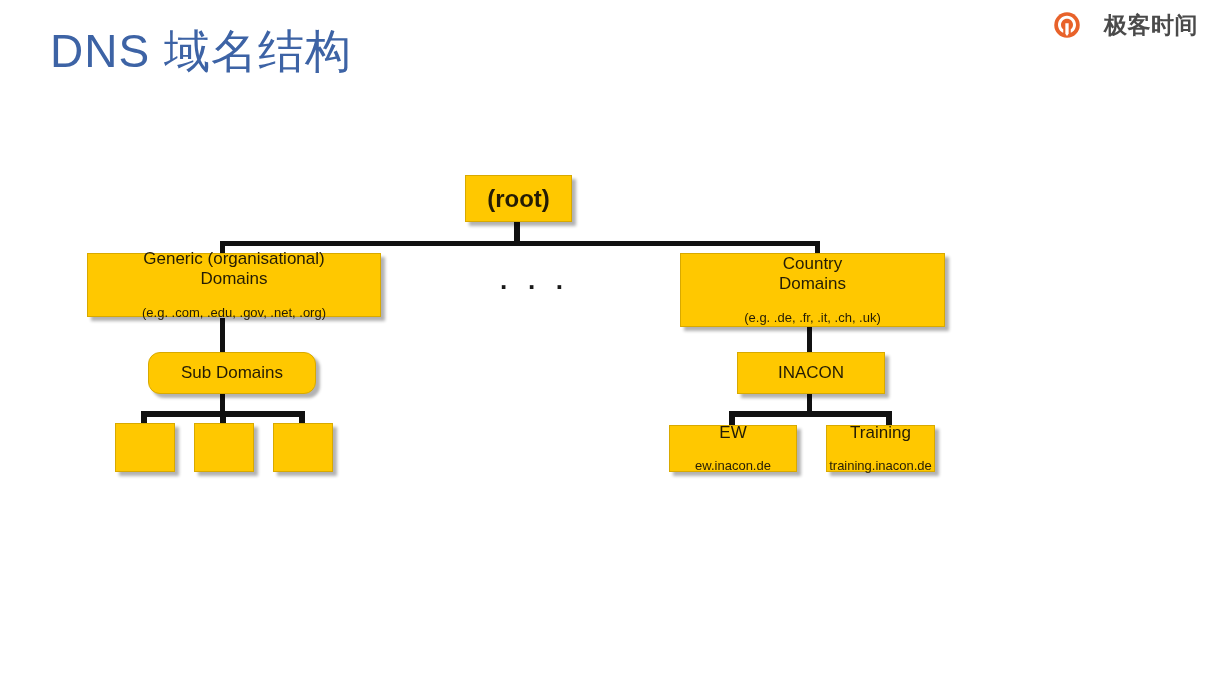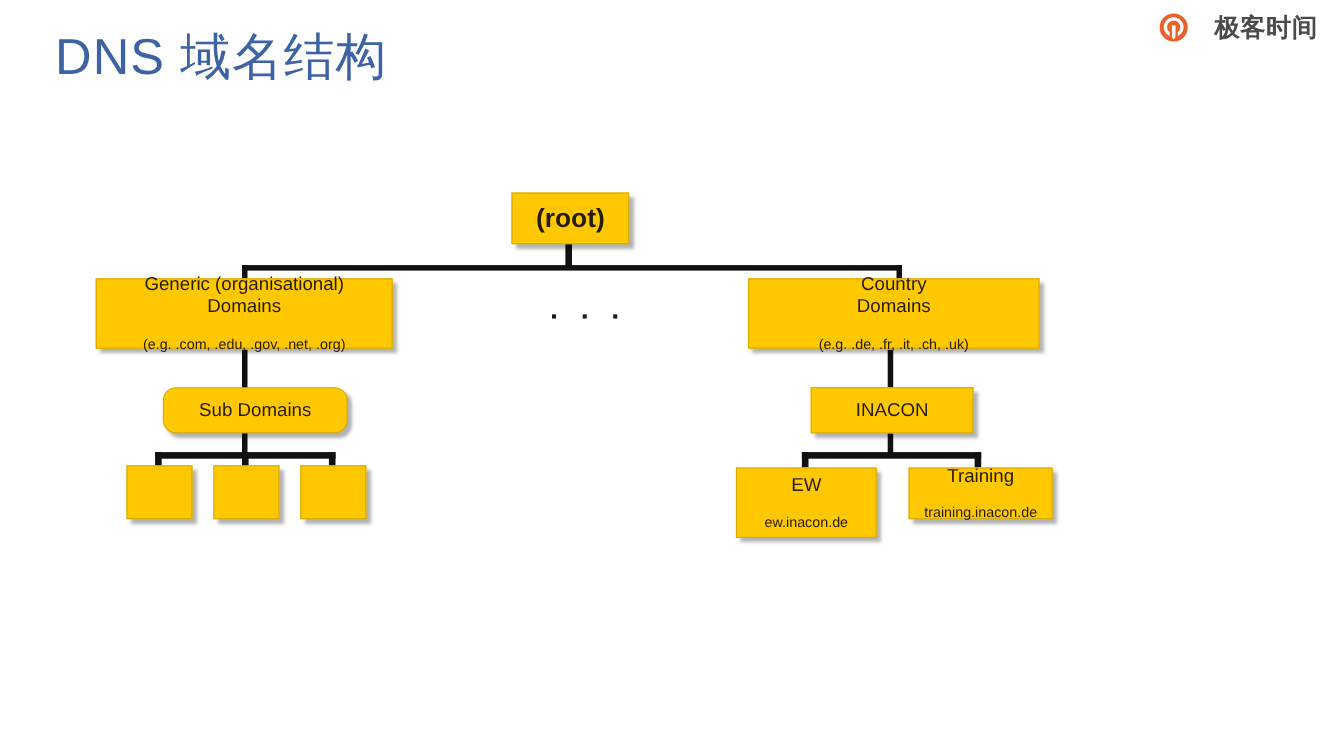--- a/index.html
+++ b/index.html
@@ -148,27 +148,27 @@
     <div class="conn" style="left:729px; top:411px; width:163px; height:6px;"></div>
     <div class="conn" style="left:729px; top:411px; width:6px; height:14px;"></div>
     <div class="conn" style="left:886px; top:411px; width:6px; height:14px;"></div>
 
     <div class="ellipsis" style="left:500px; top:274px;">· · ·</div>
 
     <div class="node" style="left:465px; top:175px; width:107px; height:47px;">
       <div class="node-title bold">(root)</div>
     </div>
 
-    <div class="node" style="left:87px; top:253px; width:270px; height:64px;">
+    <div class="node" style="left:87px; top:253px; width:294px; height:64px;">
       <div class="node-title">Generic (organisational)</div>
       <div class="node-title">Domains</div>
       <div class="node-sub">(e.g. .com, .edu, .gov, .net, .org)</div>
     </div>
 
-    <div class="node" style="left:680px; top:253px; width:265px; height:64px;align-items:center;">
+    <div class="node" style="left:680px; top:253px; width:265px; height:74px;align-items:center;">
       <div class="node-title">Country</div>
       <div class="node-title">Domains</div>
       <div class="node-sub">(e.g. .de, .fr, .it, .ch, .uk)</div>
     </div>
 
     <div class="node" style="left:148px; top:352px; width:168px; height:42px;border-radius:12px;">
       <div class="node-title">Sub Domains</div>
     </div>
 
     <div class="node" style="left:737px; top:352px; width:148px; height:42px;align-items:center;">
@@ -180,24 +180,24 @@
     </div>
 
     <div class="node" style="left:194px; top:423px; width:60px; height:49px;">
       <div class="node-title"></div>
     </div>
 
     <div class="node" style="left:273px; top:423px; width:60px; height:49px;">
       <div class="node-title"></div>
     </div>
 
-    <div class="node" style="left:669px; top:425px; width:128px; height:64px;">
+    <div class="node" style="left:669px; top:425px; width:128px; height:47px;">
       <div class="node-title">EW</div>
       <div class="node-sub">ew.inacon.de</div>
     </div>
 
-    <div class="node" style="left:826px; top:425px; width:131px; height:47px;">
+    <div class="node" style="left:826px; top:425px; width:109px; height:47px;">
       <div class="node-title">Training</div>
       <div class="node-sub">training.inacon.de</div>
     </div>
 
   </div>
 </div>
 
 </body></html>

